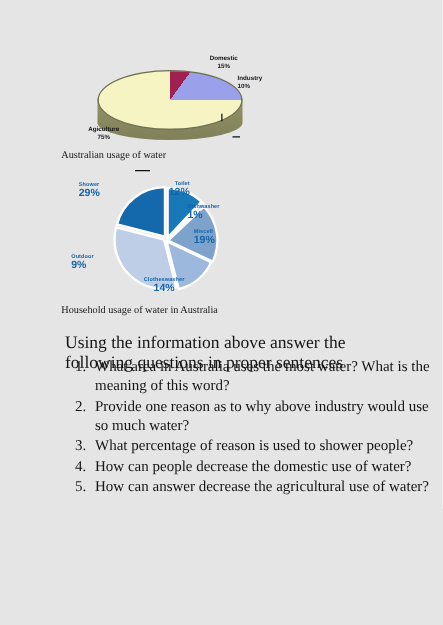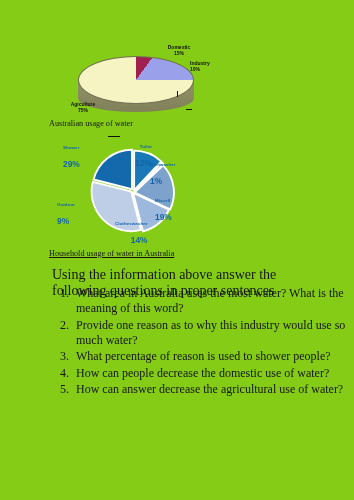--- a/index.html
+++ b/index.html
@@ -12,21 +12,21 @@
     width: 354px;
     height: 500px;
     position: relative;
     overflow: hidden;
     font-family: "Liberation Serif", serif;
     color: #141414;
   }
   .page {
     position: absolute;
     inset: 0;
-    background: #84cc16;
+    background: #e5e5e5;
   }
 
   
   .chart1-wrap {
     position: absolute;
     left: 0;
     top: 36px;
     width: 354px;
     height: 84px;
   }
@@ -93,21 +93,21 @@
   
   .caption {
     position: absolute;
     left: 49px;
     font-family: "Liberation Serif", serif;
     font-size: 8.2px;
     color: #161616;
     white-space: nowrap;
   }
   .caption1 { top: 119px; }
-  .caption2 { top: 249px; text-decoration: underline; }
+  .caption2 { top: 243px; }
 
   
   .chart2-wrap {
     position: absolute;
     left: 0;
     top: 140px;
     width: 354px;
     height: 100px;
   }
   .pie2 {
@@ -120,27 +120,27 @@
   .pie2 svg { display: block; }
   .lbl2 {
     position: absolute;
     font-family: "Liberation Sans", sans-serif;
     font-weight: bold;
     color: #1364a8;
     line-height: 1.0;
     white-space: nowrap;
   }
   .lbl2 .nm { display: block; font-size: 4.4px; letter-spacing: .1px; }
-  .lbl2 .pc { display: block; font-size: 8.4px; margin-top: 10px; }
+  .lbl2 .pc { display: block; font-size: 8.4px; margin-top: 0; }
 
   .l2-shower      { left: 63px;  top: 146px; text-align: left; }
   .l2-toilet      { left: 135px; top: 145px; text-align: right; }
   .l2-dishwasher  { left: 150px; top: 163px; text-align: left; }
-  .l2-miscell     { left: 155px; top: 199px; text-align: left; }
-  .l2-clothes     { left: 115px; top: 222px; text-align: right; }
+  .l2-miscell     { left: 155px; top: 183px; text-align: left; }
+  .l2-clothes     { left: 115px; top: 222px; text-align: center; }
   .l2-outdoor     { left: 57px;  top: 203px; text-align: left; }
 
   
   .prompt {
     position: absolute;
     left: 52px;
     top: 267px;
     width: 280px;
     font-family: Liberation Serif, serif;
     font-size: 14px;
@@ -245,19 +245,19 @@
     <span class="nm">Outdoor</span>
     <span class="pc">9%</span>
   </div>
 
   <div class="caption caption2">Household usage of water in Australia</div>
 
   <div class="prompt">Using the information above answer the following questions in proper sentences</div>
 
   <ol class="qlist">
     <li>What area in Australia uses the most water? What is the meaning of this word?</li>
-    <li>Provide one reason as to why this industry would use so much water?</li>
+    <li>Provide one reason as to why above industry would use so much water?</li>
     <li>What percentage of reason is used to shower people?</li>
     <li>How can people decrease the domestic use of water?</li>
     <li>How can answer decrease the agricultural use of water?</li>
   </ol>
 
 </div>
 
 </body></html>

